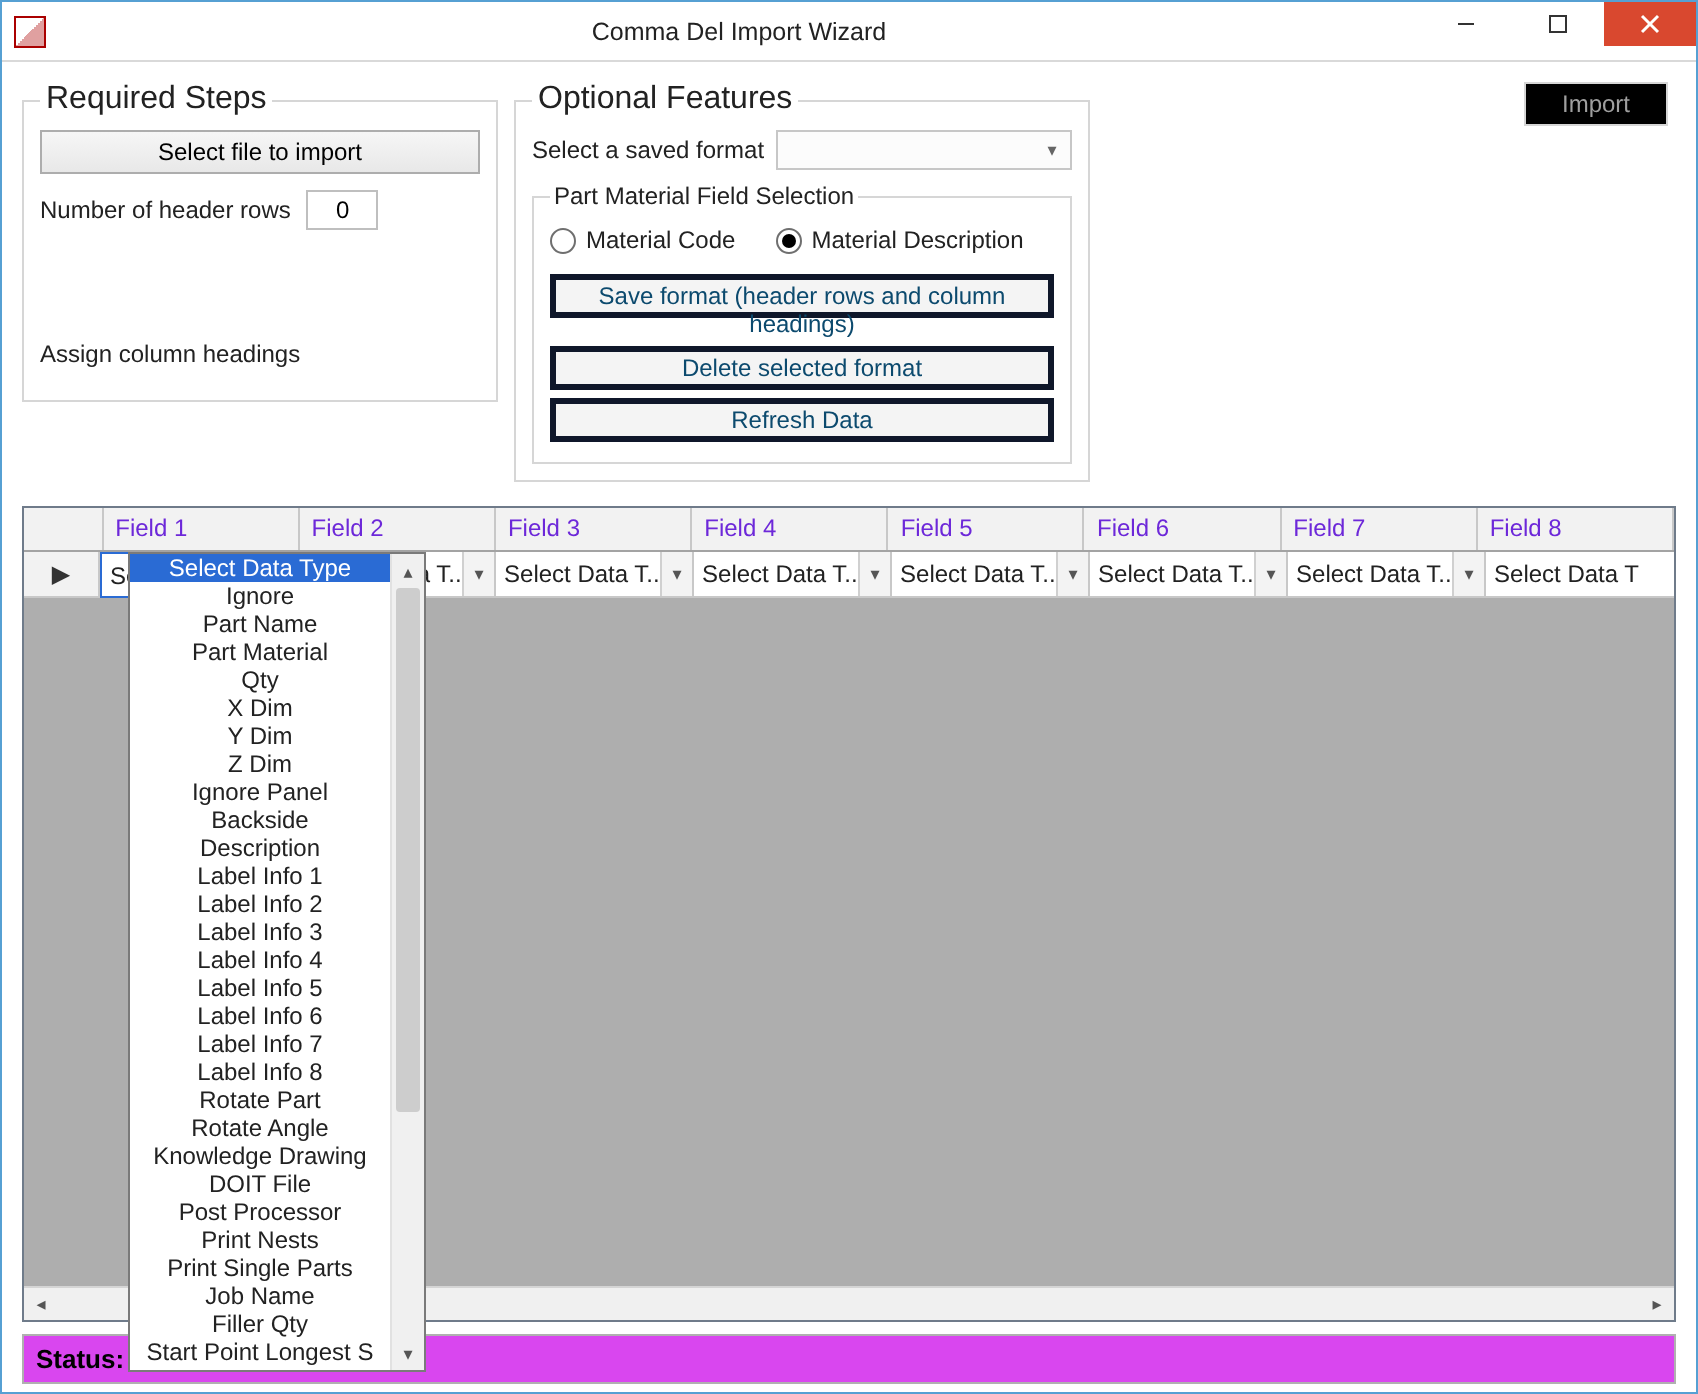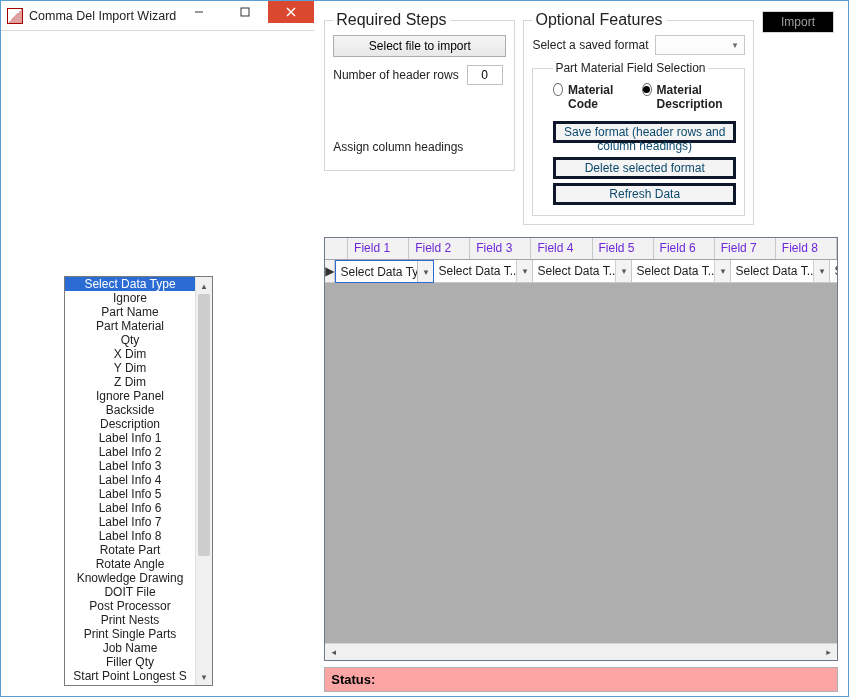--- a/index.html
+++ b/index.html
@@ -3,21 +3,21 @@
 <meta charset="utf-8">
 <style>
   * { box-sizing: border-box; font-family: "Segoe UI", Tahoma, sans-serif; }
   html, body { margin:0; padding:0; }
   body { background:#fff; font-size:12px; }
   .window {
     width:849px; height:697px;
     background:#fff;
     border:1px solid #56a0d3;
     position:relative;
-    display:flex; flex-direction:row;
+    display:flex; flex-direction:column;
   }
   .titlebar {
     height:30px; background:#fff;
     display:flex; align-items:center;
     border-bottom:1px solid #d9d9d9;
     position:relative;
   }
   .appicon {
     width:16px; height:16px; margin:0 6px 0 6px;
     border:1px solid #a00;
@@ -61,24 +61,24 @@
   .combo {
     flex:1; height:20px; border:1px solid #c7c7c7; background:#fcfcfc;
     position:relative;
   }
   .combo .combo-arrow {
     position:absolute; right:2px; top:2px; width:14px; height:14px;
     display:flex; align-items:center; justify-content:center;
     color:#666; font-size:9px;
   }
   fieldset.inner {
-    border:1px solid #d6d6d6; margin:6px 0 0 0; padding:6px 8px 10px 20px;
+    border:1px solid #d6d6d6; margin:6px 0 0 0; padding:6px 8px 10px 8px;
   }
   .radiorow { display:flex; gap:20px; align-items:center; margin-top:2px; margin-bottom:6px; }
-  .radioitem { display:flex; align-items:flex-start; gap:5px; cursor:pointer;font-weight:bold; }
+  .radioitem { display:flex; align-items:flex-end; gap:5px; cursor:pointer; }
   .radio {
     width:13px; height:13px; border:1px solid #6f6f6f; border-radius:50%;
     display:flex; align-items:center; justify-content:center; background:#fff;
   }
   .radio.checked::after { content:""; width:7px; height:7px; background:#000; border-radius:50%; }
   .fmtbtn {
     width:100%; height:22px; margin-top:4px;
     border:3px solid #0f172a; background:#f4f4f4;
     color:#0c4a6e; font-size:12px; cursor:default;
   }
@@ -149,21 +149,21 @@
   }
   .ddscroll .vtrack { flex:1; background:#f0f0f0; position:relative; }
   .ddscroll .vthumb {
     position:absolute; left:2px; right:2px; top:0; height:70%;
     background:#cdcdcd; border-radius:2px;
   }
   
   .statusbar {
     height:25px; border:1px solid #b0b0b0; margin:6px 0 0 0;
     display:flex; align-items:center; padding:0 6px;
-    background:#fca5a5; font-size:13px; font-weight:600;
+    background:#d946ef; font-size:13px; font-weight:600;
   }
   .statuslabel { font-weight:700; }
 </style>
 </head>
 <body>
 
 <div class="window">
   <div class="titlebar">
     <div class="appicon"></div>
     <div class="title">Comma Del Import Wizard</div>

